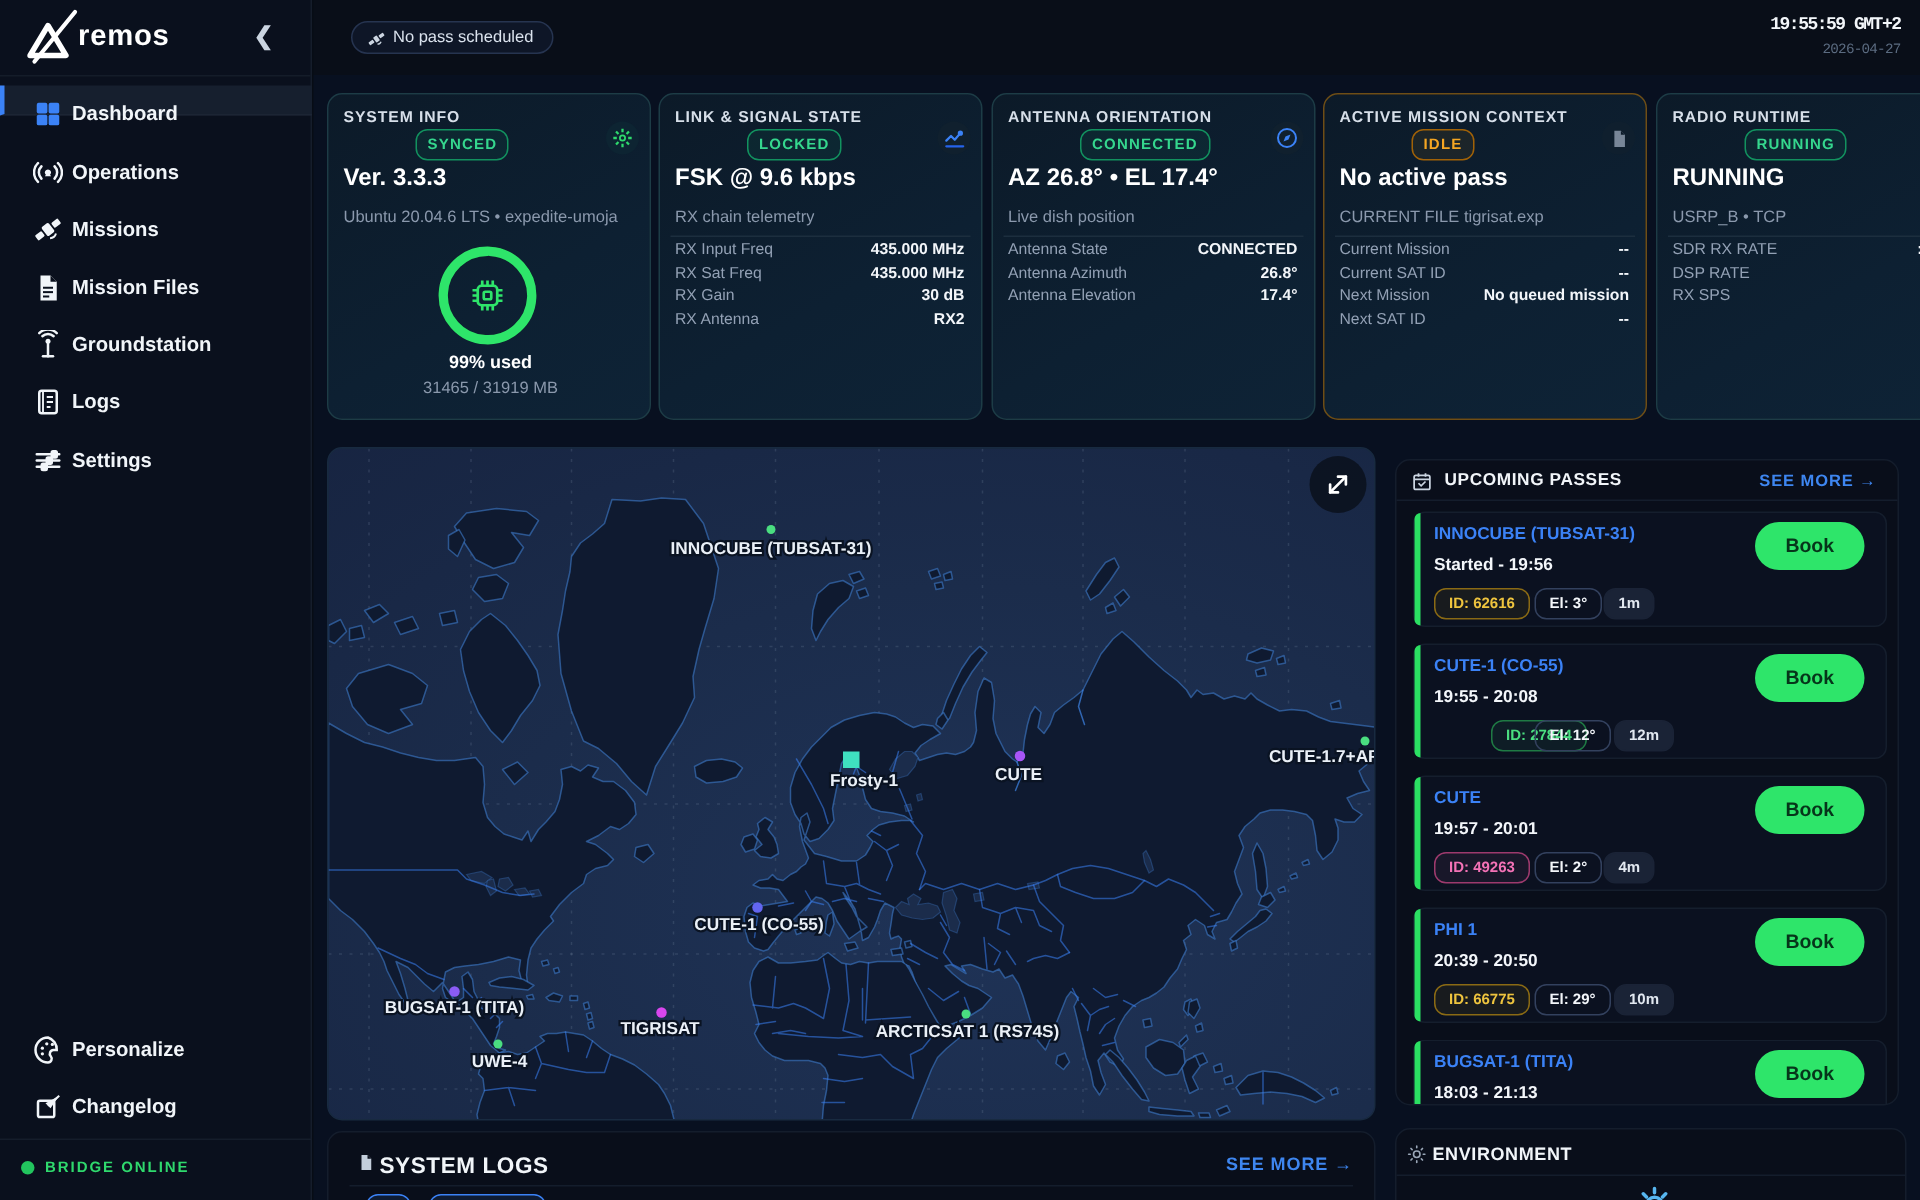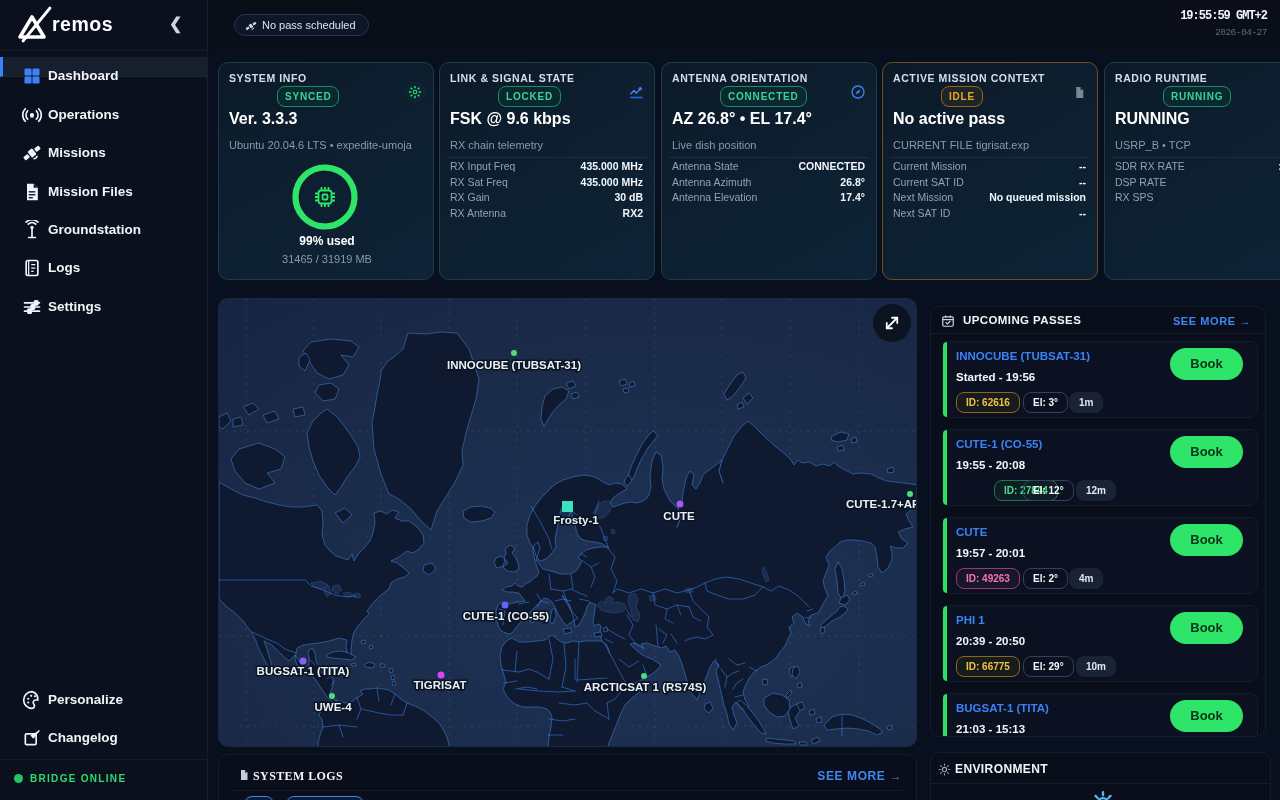--- a/index.html
+++ b/index.html
@@ -506,21 +506,21 @@
       <div class="nm">PHI 1</div>
       <div class="tm">20:39 - 20:50</div>
       <div class="chip id-amber">ID: 66775</div>
       <div class="chip el" style="left:80px;">El: 29°</div>
       <div class="chip dur" style="left:133px;">10m</div>
       <div class="book">Book</div>
     </div>
     <div class="pitem" style="top:386px; height:43px; border-bottom:none; border-radius:8px 8px 0 0;">
       <div class="stripe" style="border-radius:8px 0 0 0;"></div>
       <div class="nm">BUGSAT-1 (TITA)</div>
-      <div class="tm">21:03 - 15:13</div>
+      <div class="tm">18:03 - 21:13</div>
       <div class="book">Book</div>
     </div>
   </div>
 
   <div class="rpanel" id="envPanel">
     <div class="phead" style="height:31px;">
       <svg style="position:absolute;left:7px;top:10px;" width="13" height="13" viewBox="0 0 24 24" fill="none" stroke="#9aa7b8" stroke-width="2" stroke-linecap="round">
           <circle cx="12" cy="12" r="4"></circle>
           <path d="M12 2v2M12 20v2M2 12h2M20 12h2M4.9 4.9l1.4 1.4M17.7 17.7l1.4 1.4M19.1 4.9l-1.4 1.4M6.3 17.7l-1.4 1.4"></path>
         </svg>
@@ -530,19 +530,19 @@
         <circle cx="12" cy="14" r="4.5"></circle>
         <path d="M12 4.5v2.5M3 14h2.5M18.5 14H21M5.6 7.6l1.8 1.8M18.4 7.6l-1.8 1.8"></path>
       </svg>
   </div>
 
   <div id="logsPanel">
     <svg style="position:absolute;left:19px;top:14px;" width="12" height="12" viewBox="0 0 24 24" fill="#c3cedb">
         <path d="M6 2 h8 l5 5 v15 h-13 z"></path>
         <path d="M14 2 v5 h5" fill="#090e1a"></path>
       </svg>
-    <div style="position:absolute;left:34px;top:14px;color:#f1f5f9;font-size:12px;font-weight:bold;letter-spacing:0.4px;font-family:Liberation Serif, serif;">SYSTEM LOGS</div>
+    <div style="position:absolute;left:34px;top:14px;color:#f1f5f9;font-size:15px;font-weight:bold;letter-spacing:0.4px;">SYSTEM LOGS</div>
     <div style="position:absolute;right:14px;top:14px;color:#3e86f0;font-size:12px;font-weight:bold;letter-spacing:0.6px;">SEE MORE →</div>
     <div style="position:absolute;left:14px;right:14px;top:35px;height:1px;background:#141d2c;"></div>
     <div style="position:absolute;left:25px;top:41px;width:30px;height:20px;border:1px solid #3b82f6;border-radius:8px;background:rgba(59,130,246,0.12);"></div>
     <div style="position:absolute;left:67px;top:41px;width:78px;height:20px;border:1px solid #3b82f6;border-radius:8px;background:rgba(59,130,246,0.12);"></div>
   </div>
 </div>
 
 </body></html>

